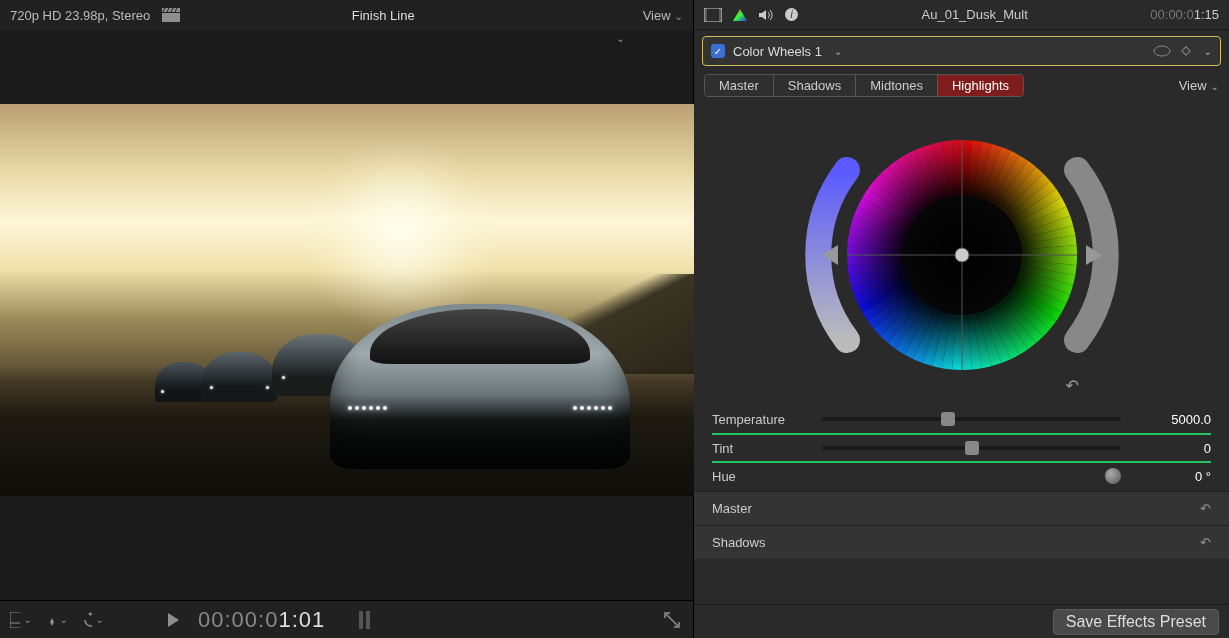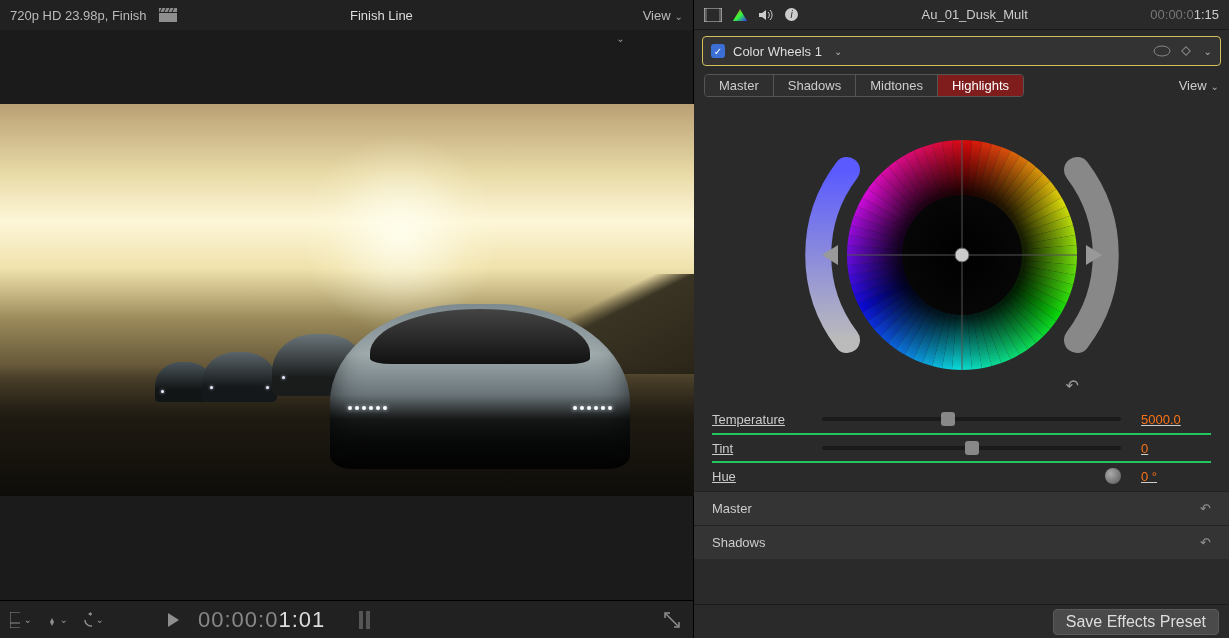--- a/index.html
+++ b/index.html
@@ -67,46 +67,46 @@
 .seg button:last-child { border-right: none; }
 .seg button.active { background: #7f1d1d; color: #fff; }
 .tabs-row .view-menu { margin-left: auto; font-size: 13px; cursor: pointer; color:#ccc; }
 
 
 .wheel-area { height: 300px; display: flex; align-items: center; justify-content: center; position: relative; }
 .wheel-svg { width: 320px; height: 280px; }
 .reset-btn { position: absolute; right: 150px; bottom: 10px; opacity: 0.7; cursor: pointer; font-size: 16px; }
 
 
-.params { padding: 0 18px; text-decoration: underline; }
+.params { padding: 0 18px; }
 .param-row { display: flex; align-items: center; height: 28px; font-size: 13px; border-top: 2px solid #22c55e; }
 .param-row:first-child { border-top:none; }
 .param-row .label { width: 110px; color: #ccc; }
 .param-row .slider { flex: 1; height: 4px; background: #1a1a1a; border-radius: 2px; position: relative; margin-right: 20px; }
 .param-row .thumb { position: absolute; top: -5px; width: 14px; height: 14px; background: #888; border-radius: 3px; transform: translateX(-50%); }
 .param-row .dial { width: 16px; height: 16px; border-radius: 50%; background: radial-gradient(circle at 35% 35%, #aaa, #555); margin-left: auto; margin-right: 20px; }
-.param-row .value { width: 70px; text-align: left; color: #f97316; }
+.param-row .value { width: 70px; text-align: right; color: #ffffff; }
 
 
 .section-row { display: flex; align-items: center; height: 34px; padding: 0 18px; background: #343434; border-top: 1px solid #222; font-size: 13px; margin-top: 2px; }
 .section-row + .section-row { margin-top: 0; }
 .section-row .sec-reset { margin-left: auto; opacity: 0.6; cursor:pointer; }
 
 
 .inspector-footer { margin-top: auto; height: 34px; background: #2a2a2a; border-top: 1px solid #1a1a1a; display: flex; align-items: center; padding: 0 10px; }
 .save-preset { margin-left: auto; background: #4a4a4a; border: 1px solid #5a5a5a; color: #ddd; font-size: 16px; padding: 3px 12px; border-radius: 4px; cursor: pointer; }
 
 svg { display: block; }
 </style>
 </head>
 <body>
 
 <div class="left-panel">
   <div class="viewer-header">
-    <span class="format">720p HD 23.98p, Finish</span>
+    <span class="format">720p HD 23.98p, Stereo</span>
     <span class="clapper">
       <svg width="18" height="14">
           <rect x="0" y="5" width="18" height="9" fill="#aaa"></rect>
           <polygon points="0,0 18,0 18,4 0,4" fill="#aaa"></polygon>
           <line x1="3" y1="0" x2="1" y2="4" stroke="#212121"></line>
           <line x1="7" y1="0" x2="5" y2="4" stroke="#212121"></line>
           <line x1="11" y1="0" x2="9" y2="4" stroke="#212121"></line>
           <line x1="15" y1="0" x2="13" y2="4" stroke="#212121"></line>
         </svg>
     </span>

